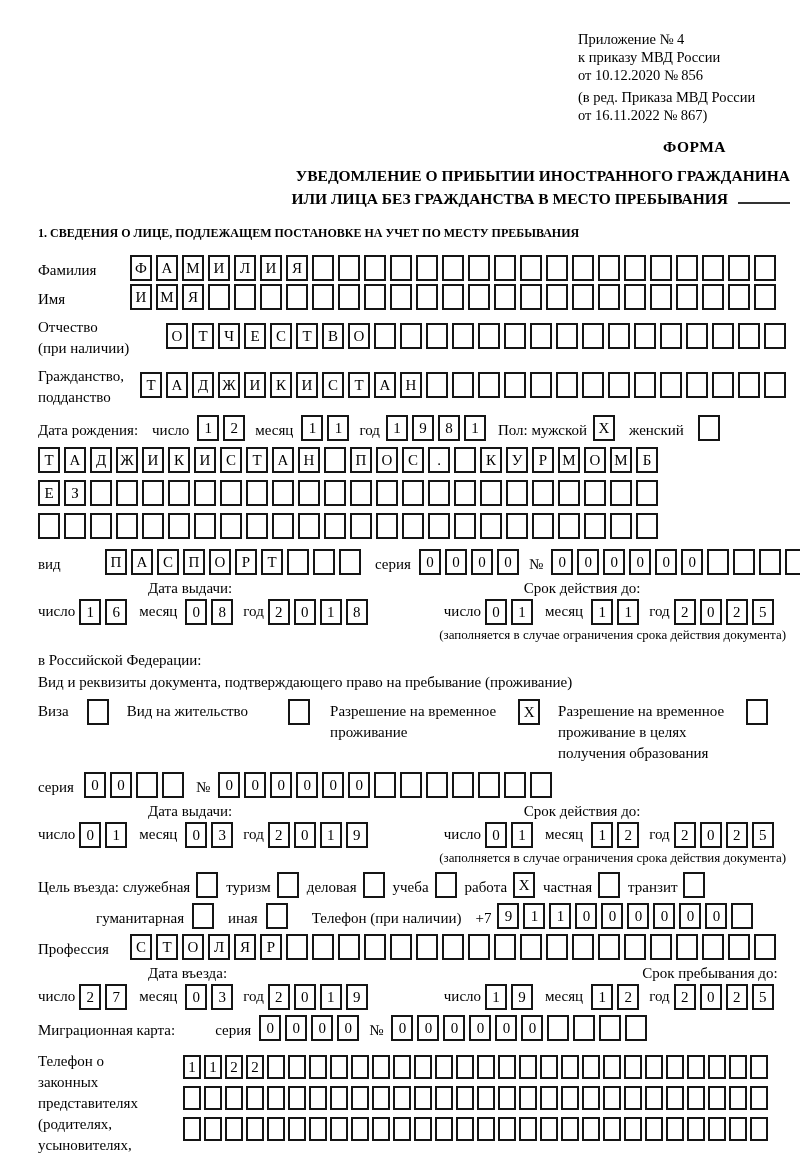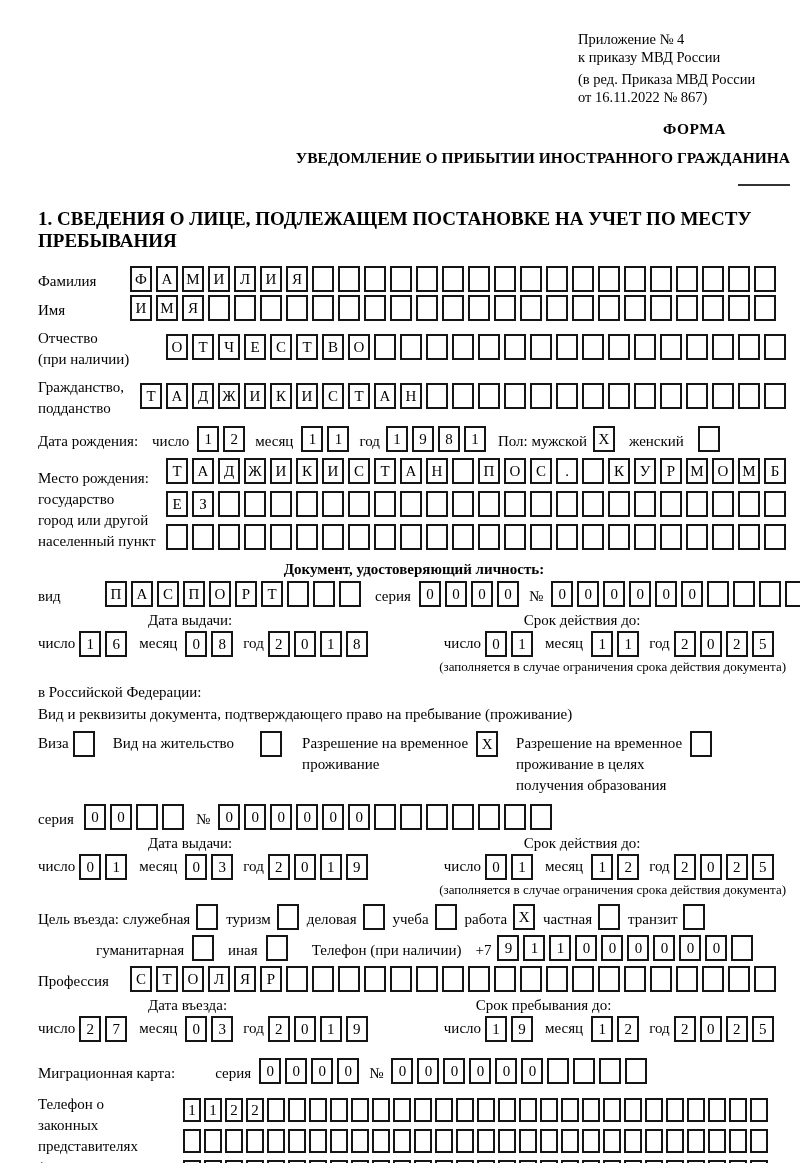--- a/index.html
+++ b/index.html
@@ -8,21 +8,21 @@
   .page{box-sizing:border-box;width:800px;height:845px;padding:30px 10px 14px 38px;position:relative;}
 
   
   .hdr{margin-left:540px;font-size:14.5px;line-height:18px;}
   .hdr .gap{margin-top:4px;}
   .forma{margin-top:14px;margin-left:625px;font-weight:bold;font-size:15.5px;letter-spacing:.5px;}
 
   .title{margin-top:8px;text-align:right;font-weight:bold;font-size:15.5px;line-height:23px;}
   .u-line{display:inline-block;width:52px;border-bottom:2px solid #333;margin-left:10px;vertical-align:baseline;height:14px;}
 
-  .sec-head{margin-top:16px;font-weight:bold;font-size:19px;}
+  .sec-head{margin-top:16px;font-weight:bold;font-size:12px;}
 
   
   .frow{display:flex;align-items:center;margin-top:3px;}
   .lab{flex:0 0 auto;font-size:15px;line-height:20px;padding-top:4px;}
   .lab2{font-size:15px;line-height:21px;padding-top:4px;}
   .w92{width:92px;}
   .w134{width:134px;}
   .w107{width:107px;}
   .w130{width:130px;}
   .w145{width:145px;}
@@ -43,40 +43,41 @@
 
   
   .dgrp{display:flex;margin-top:5px;}
   .dhead{font-size:15px;margin-bottom:2px;}
   .dline{display:flex;align-items:flex-start;}
   .note-right{font-size:13px;text-align:right;margin-top:2px;padding-right:4px;}
 
   .para{font-size:15px;line-height:22px;margin-top:6px;}
 
   .permits{display:flex;margin-top:6px;align-items:flex-start;}
-  .pitem{display:flex;align-items:flex-start;}
+  .pitem{display:flex;align-items:flex-start;gap:14px;}
   .pmulti{font-size:15px;line-height:21px;padding-top:2px;}
 </style>
 </head>
 <body>
 
 <div class="page">
 
   <div class="hdr">
     <div>Приложение № 4</div>
     <div>к приказу МВД России</div>
+    <div>от 10.12.2020 № 856</div>
     <div class="gap">(в ред. Приказа МВД России</div>
     <div>от 16.11.2022 № 867)</div>
   </div>
 
   <div class="forma">ФОРМА</div>
 
   <div class="title">
     <div>УВЕДОМЛЕНИЕ О ПРИБЫТИИ ИНОСТРАННОГО ГРАЖДАНИНА</div>
-    <div><span class="u-line"></span></div>
+    <div><span>ИЛИ ЛИЦА БЕЗ ГРАЖДАНСТВА В МЕСТО ПРЕБЫВАНИЯ</span><span class="u-line"></span></div>
   </div>
 
   <div class="sec-head">1. СВЕДЕНИЯ О ЛИЦЕ, ПОДЛЕЖАЩЕМ ПОСТАНОВКЕ НА УЧЕТ ПО МЕСТУ ПРЕБЫВАНИЯ</div>
 
   <div class="frow" style="margin-top:14px;">
     <span class="lab w92">Фамилия</span>
     <div class="cells">
         <div class="cell">Ф</div>
         <div class="cell">А</div>
         <div class="cell">М</div>
@@ -226,26 +227,20 @@
     <div class="cells g6">
         <div class="cell">X</div>
       </div>
     <span class="inword g10">женский</span>
     <div class="cells g14">
         <div class="cell"></div>
       </div>
   </div>
 
   <div class="frow" style="margin-top:6px;">
-    <span class="lab2 w130">
-      <div>Место рождения:</div>
-      <div>государство</div>
-      <div>город или другой</div>
-      <div>населенный пункт</div>
-    </span>
     <div class="stack">
       <div class="cells">
           <div class="cell">Т</div>
           <div class="cell">А</div>
           <div class="cell">Д</div>
           <div class="cell">Ж</div>
           <div class="cell">И</div>
           <div class="cell">К</div>
           <div class="cell">И</div>
           <div class="cell">С</div>
@@ -314,21 +309,20 @@
           <div class="cell"></div>
           <div class="cell"></div>
           <div class="cell"></div>
           <div class="cell"></div>
           <div class="cell"></div>
           <div class="cell"></div>
         </div>
     </div>
   </div>
 
-  <div class="center-bold">Документ, удостоверяющий личность:</div>
 
   <div class="frow">
     <span class="lab w67">вид</span>
     <div class="cells">
         <div class="cell">П</div>
         <div class="cell">А</div>
         <div class="cell">С</div>
         <div class="cell">П</div>
         <div class="cell">О</div>
         <div class="cell">Р</div>
@@ -624,21 +618,21 @@
         <span class="inword g6">год</span>
         <div class="cells g4">
             <div class="cell">2</div>
             <div class="cell">0</div>
             <div class="cell">1</div>
             <div class="cell">9</div>
           </div>
       </div>
     </div>
     <div style="margin-left:72px;">
-      <div class="dhead" style="margin-left:32px;">Срок пребывания до:</div>
+      <div class="dhead" style="margin-left:65px;text-align:right;">Срок пребывания до:</div>
       <div class="dline">
         <span class="inword">число</span>
         <div class="cells g4">
             <div class="cell">1</div>
             <div class="cell">9</div>
           </div>
         <span class="inword g8">месяц</span>
         <div class="cells g8">
             <div class="cell">1</div>
             <div class="cell">2</div>
@@ -647,21 +641,21 @@
         <div class="cells g4">
             <div class="cell">2</div>
             <div class="cell">0</div>
             <div class="cell">2</div>
             <div class="cell">5</div>
           </div>
       </div>
     </div>
   </div>
 
-  <div class="frow" style="margin-top:16px;">
+  <div class="frow" style="margin-top:5px;">
     <span class="inword">Миграционная карта:</span>
     <span class="inword g40">серия</span>
     <div class="cells g8">
         <div class="cell">0</div>
         <div class="cell">0</div>
         <div class="cell">0</div>
         <div class="cell">0</div>
       </div>
     <span class="inword g6">№</span>
     <div class="cells g8">

